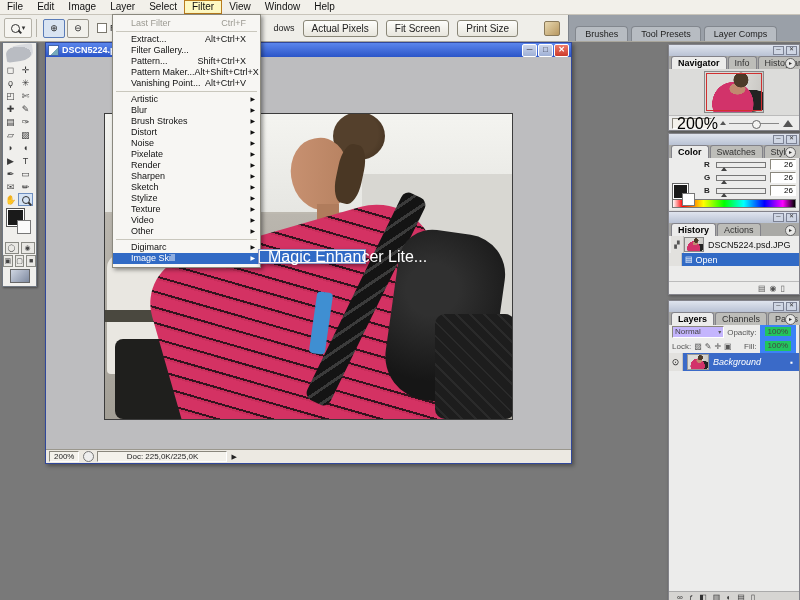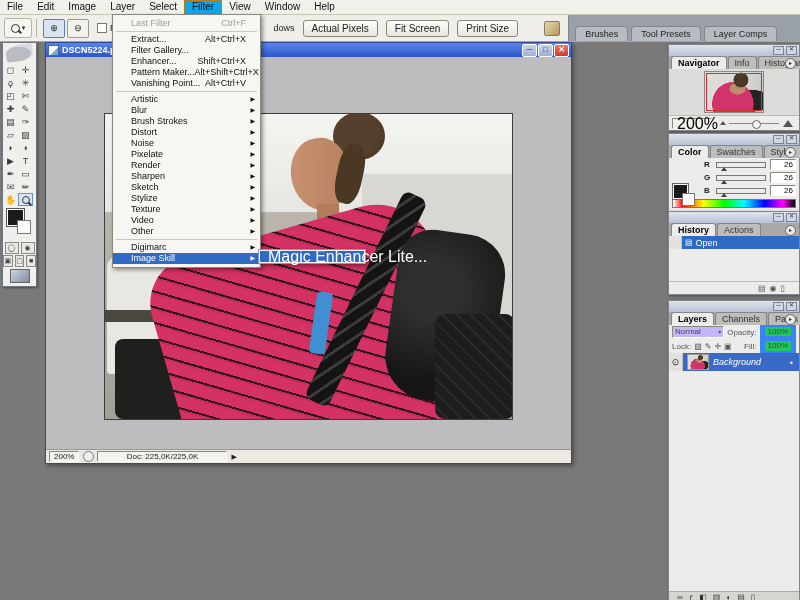--- a/index.html
+++ b/index.html
@@ -3,21 +3,21 @@
 <meta charset="utf-8">
 <style>
   html,body{margin:0;padding:0;}
   body{width:800px;height:600px;overflow:hidden;position:relative;
        font-family:"Liberation Sans",sans-serif;background:#797979;
        -webkit-font-smoothing:antialiased;}
   
   #menubar{position:absolute;left:0;top:0;width:800px;height:14px;background:#f2f0ea;
            border-bottom:1px solid #c8c4ba;display:flex;align-items:center;font-size:10px;z-index:30;}
   .mb-item{padding:0 7px;height:14px;line-height:14px;color:#111;cursor:default;}
-  .mb-item.active{background:#0ea5e9;border:1px solid #b97c1e;box-sizing:border-box;line-height:12px;}
+  .mb-item.active{background:#fef9c3;border:1px solid #b97c1e;box-sizing:border-box;line-height:12px;}
   
   #optionsbar{position:absolute;left:0;top:15px;width:800px;height:26px;background:#efeee9;
               border-bottom:1px solid #a9a69c;display:flex;align-items:center;font-size:9px;color:#222;z-index:5;}
   .opt-sep{width:1px;height:18px;background:#b5b2a8;margin:0 4px;}
   .tool-btn{width:26px;height:18px;border:1px solid #b5b2a8;border-radius:2px;background:#f6f5f1;
             display:flex;align-items:center;justify-content:center;gap:2px;margin-left:4px;}
   .sq-btn{width:20px;height:17px;border:1px solid #9a978d;border-radius:2px;background:#f2f1ec;
           display:flex;align-items:center;justify-content:center;font-size:9px;margin-left:2px;}
   .sq-btn.pressed{background:#d9e4f2;border-color:#5a7cb8;}
   .magnifier{position:relative;width:7px;height:7px;border:1.5px solid #333;border-radius:50%;display:inline-block;}
@@ -350,21 +350,21 @@
       <span class="fm-label">Extract...</span>
       <span class="fm-short">Alt+Ctrl+X</span>
       <span class="fm-arrow"></span>
     </div>
     <div class="fm-item">
       <span class="fm-label">Filter Gallery...</span>
       <span class="fm-short"></span>
       <span class="fm-arrow"></span>
     </div>
     <div class="fm-item">
-      <span class="fm-label">Enhancer...</span>
+      <span class="fm-label">Pattern...</span>
       <span class="fm-short">Shift+Ctrl+X</span>
       <span class="fm-arrow"></span>
     </div>
     <div class="fm-item">
       <span class="fm-label">Pattern Maker...</span>
       <span class="fm-short">Alt+Shift+Ctrl+X</span>
       <span class="fm-arrow"></span>
     </div>
     <div class="fm-item">
       <span class="fm-label">Vanishing Point...</span>
@@ -533,20 +533,25 @@
 <div class="palette" style="top:211px;height:82px;">
   <div class="pal-title">
     <span class="pal-tbtn">─</span>
     <span class="pal-tbtn">✕</span>
   </div>
   <div class="pal-tabs">
     <div class="pal-tab active"><span>History</span></div>
       <div class="pal-tab"><span>Actions</span></div>
     <div class="pal-menu-btn">▸</div>
   </div>
+  <div class="hist-row">
+    <span class="hist-gutter">▞</span>
+    <span class="hist-thumb mini-photo"></span>
+    <span>DSCN5224.psd.JPG</span>
+  </div>
   <div class="hist-step selected">
       <span class="hist-gutter"></span>
       <span class="hist-ic">▤</span>
       <span>Open</span>
     </div>
   <div id="hist-bottom">
     <span>▤</span>
       <span>◉</span>
       <span>▯</span>
   </div>

